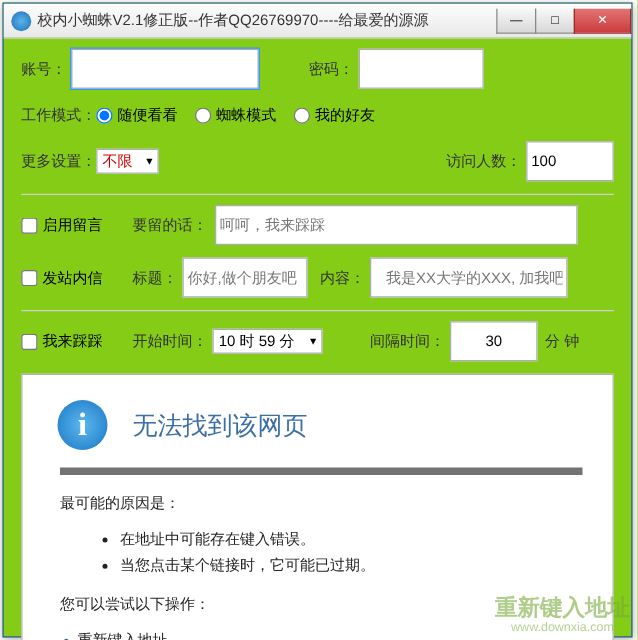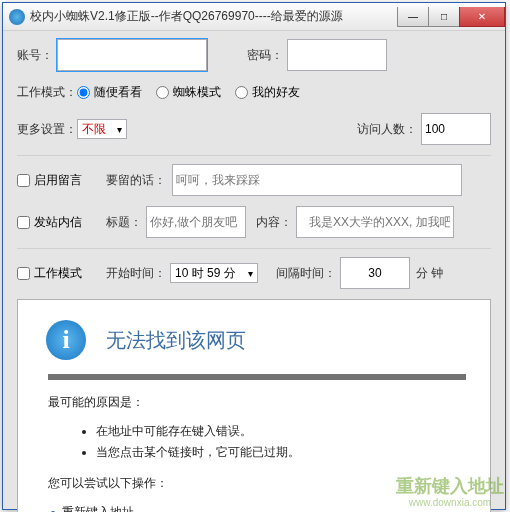--- a/index.html
+++ b/index.html
@@ -1,17 +1,17 @@
 <!DOCTYPE html>
 <html><head>
 <meta charset="utf-8">
 <style>
 * { box-sizing: border-box; margin: 0; padding: 0; }
 body { font-family: "Microsoft YaHei", SimSun, sans-serif; font-size: 12px; background: #fff; width: 510px; height: 512px; position: relative; }
-.window { width: 504px; height: 508px; margin: 2px; border: 1px solid #2a5db0; background: #e5e5e5; box-shadow: 0 2px 8px rgba(0,0,0,0.3); }
+.window { width: 504px; height: 508px; margin: 2px; border: 1px solid #2a5db0; background: #84cc16; box-shadow: 0 2px 8px rgba(0,0,0,0.3); }
 .titlebar { height: 28px; background: linear-gradient(#fdfdfd, #e8e8e8); border-bottom: 1px solid #d0d0d0; display: flex; align-items: center; padding: 0 0 0 6px; }
 .title-icon { width: 16px; height: 16px; border-radius: 50%; background: radial-gradient(#5ab4e8,#1e6fb8); margin-right: 5px; }
 .title-text { flex: 1; font-size: 12px; color: #333; }
 .winbtns { display: flex; }
 .winbtn { width: 32px; height: 20px; border: 1px solid #888; border-top: none; background: linear-gradient(#f8f8f8,#d8d8d8); display: flex; align-items: center; justify-content: center; font-size: 10px; margin-left: -1px; }
 .winbtn.close { width: 46px; background: linear-gradient(#e57373,#c93c3c); color: #fff; border-color: #a02828; }
 .content { padding: 8px 14px; }
 .row { display: flex; align-items: center; margin-bottom: 10px; min-height: 22px; }
 .lbl { color: #333; white-space: nowrap; }
 input[type=text] { height: 32px; border: 1px solid #abadb3; padding: 0 3px; font-size: 12px; background: #fff; }
@@ -107,27 +107,27 @@
       <input type="text" style="width: 100px; margin-left: 4px; color: rgb(119, 119, 119);" value="你好,做个朋友吧">
       <span class="lbl" style="margin-left:10px;">内容：</span>
       <input type="text" style="width: 158px; margin-left: 4px; color: rgb(119, 119, 119); padding-left: 12px;" value="我是XX大学的XXX, 加我吧">
     </div>
 
     <hr>
 
     <div class="row">
       <label class="check">
           <input type="checkbox" style="">
-          <span>工作模式</span>
+          <span>我来踩踩</span>
         </label>
       <span class="lbl" style="margin-left:10px;font-family:Liberation Serif, serif;">开始时间：</span>
       <div class="sel" style="min-width:88px;margin-left:4px;">
           <span>10 时 59 分</span>
         </div>
-      <span class="lbl" style="margin-left:18px;">间隔时间：</span>
+      <span class="lbl" style="margin-left:38px;">间隔时间：</span>
       <input type="text" style="width: 70px; margin-left: 4px; text-align: center;" value="30">
       <span class="lbl" style="margin-left:6px;">分 钟</span>
     </div>
 
     <div class="webview">
       <div class="err-row">
         <div class="info-icon">i</div>
         <div class="err-title">无法找到该网页</div>
       </div>
       <div class="err-body">

